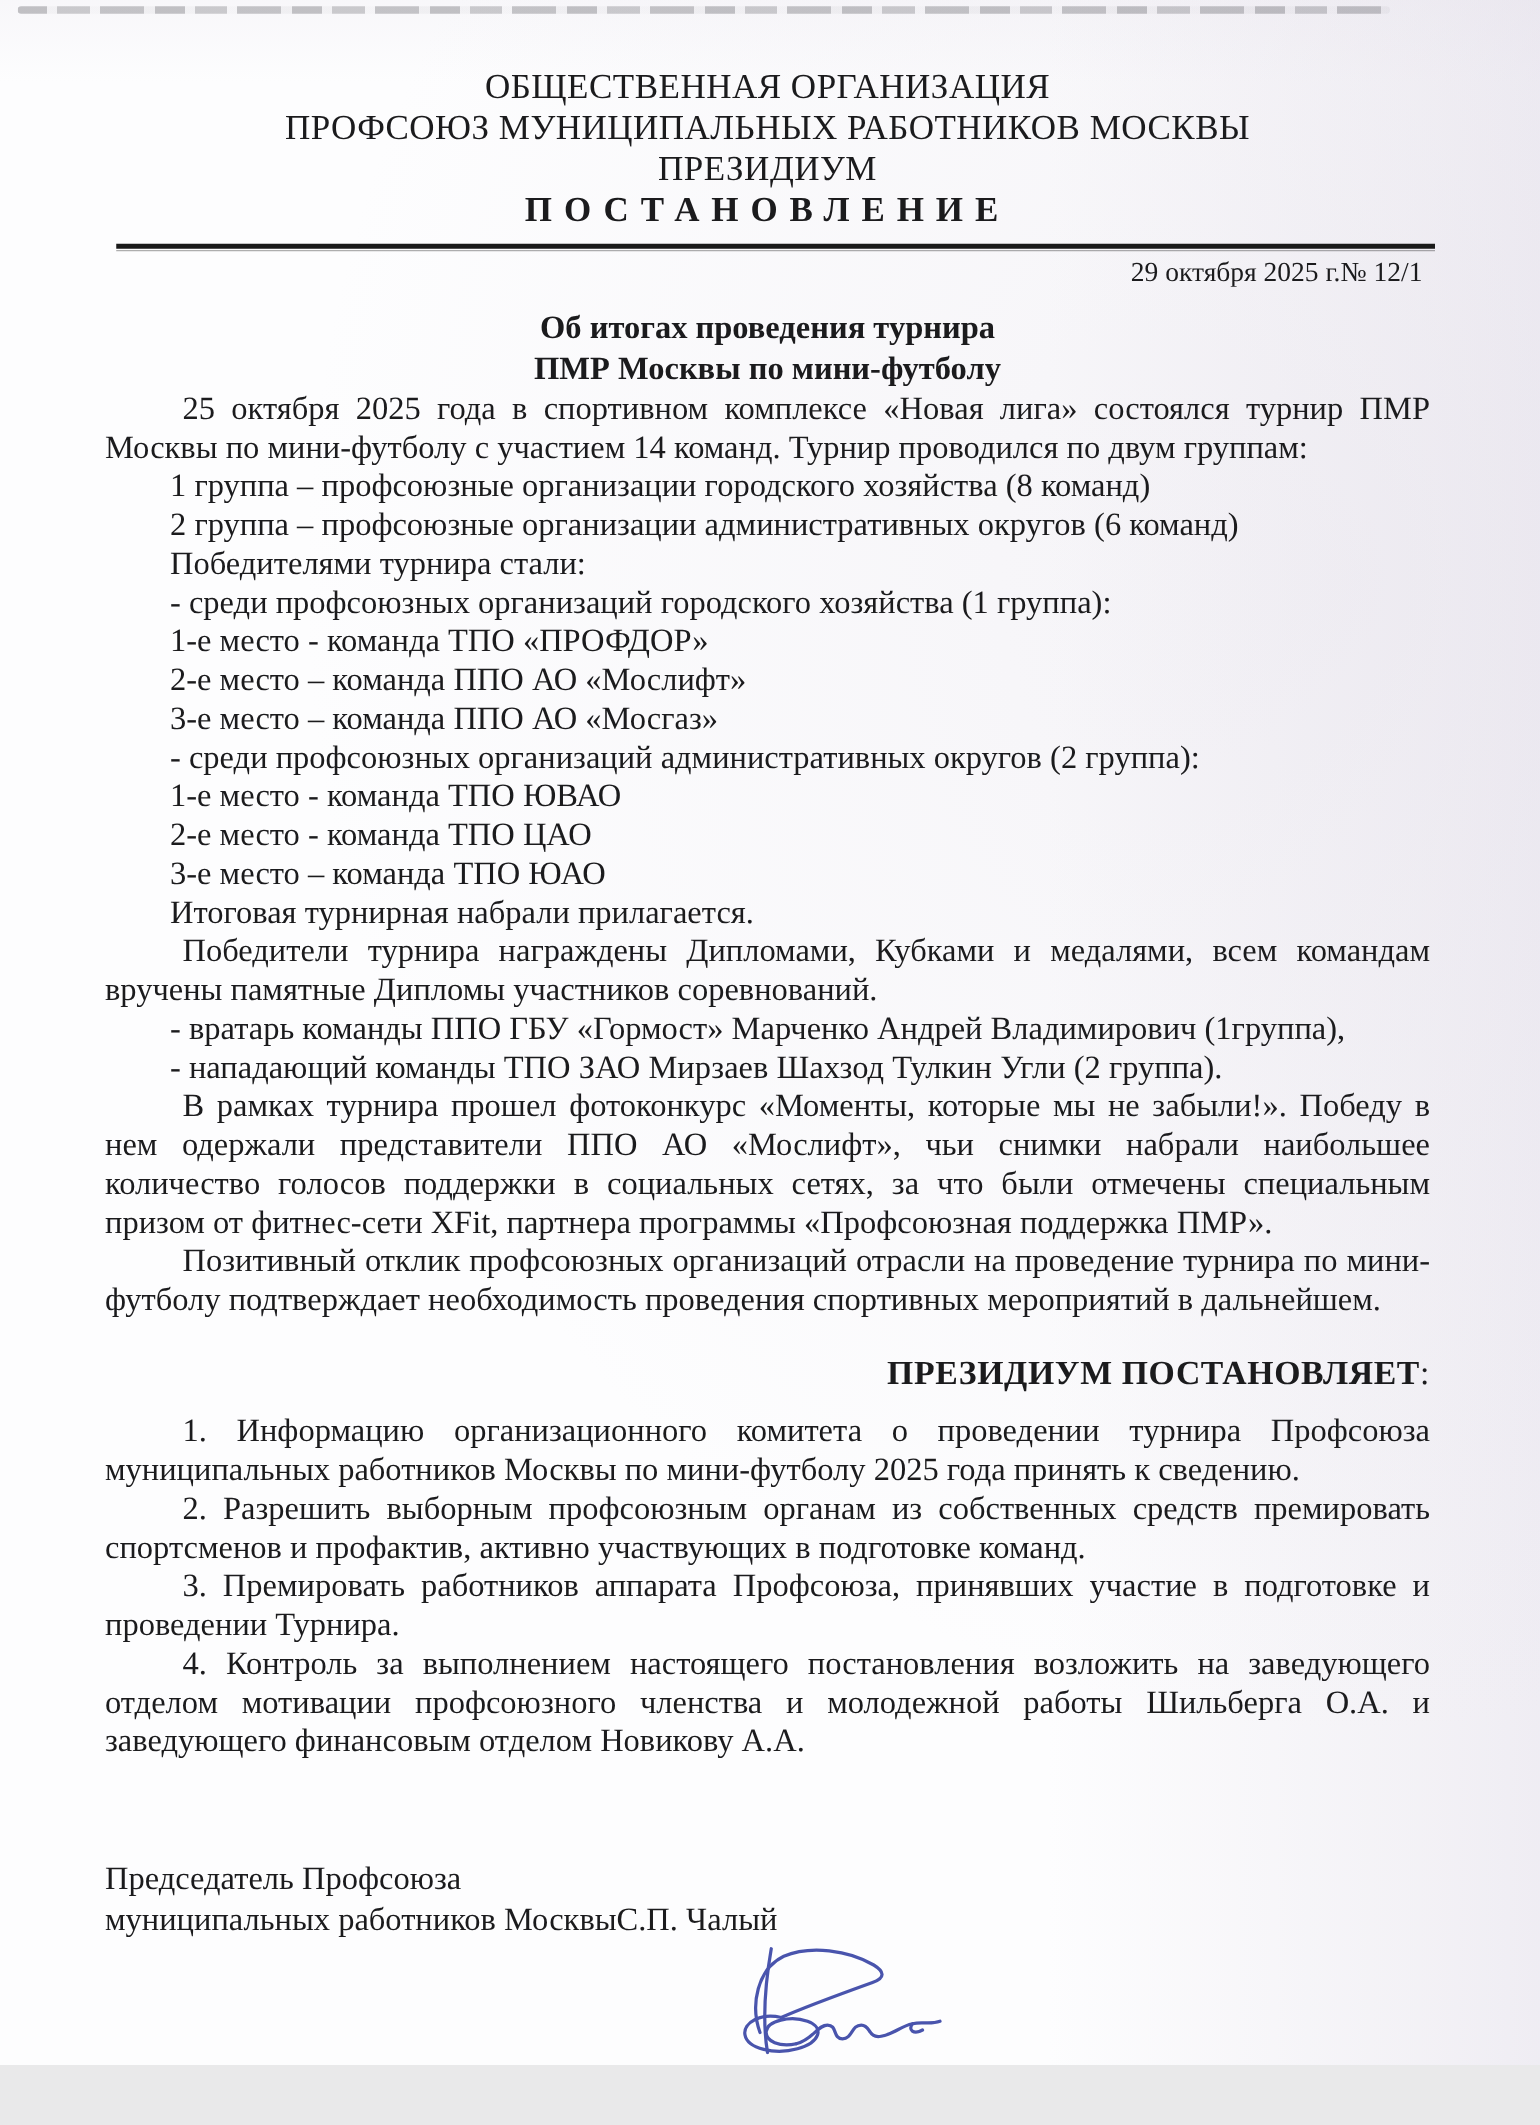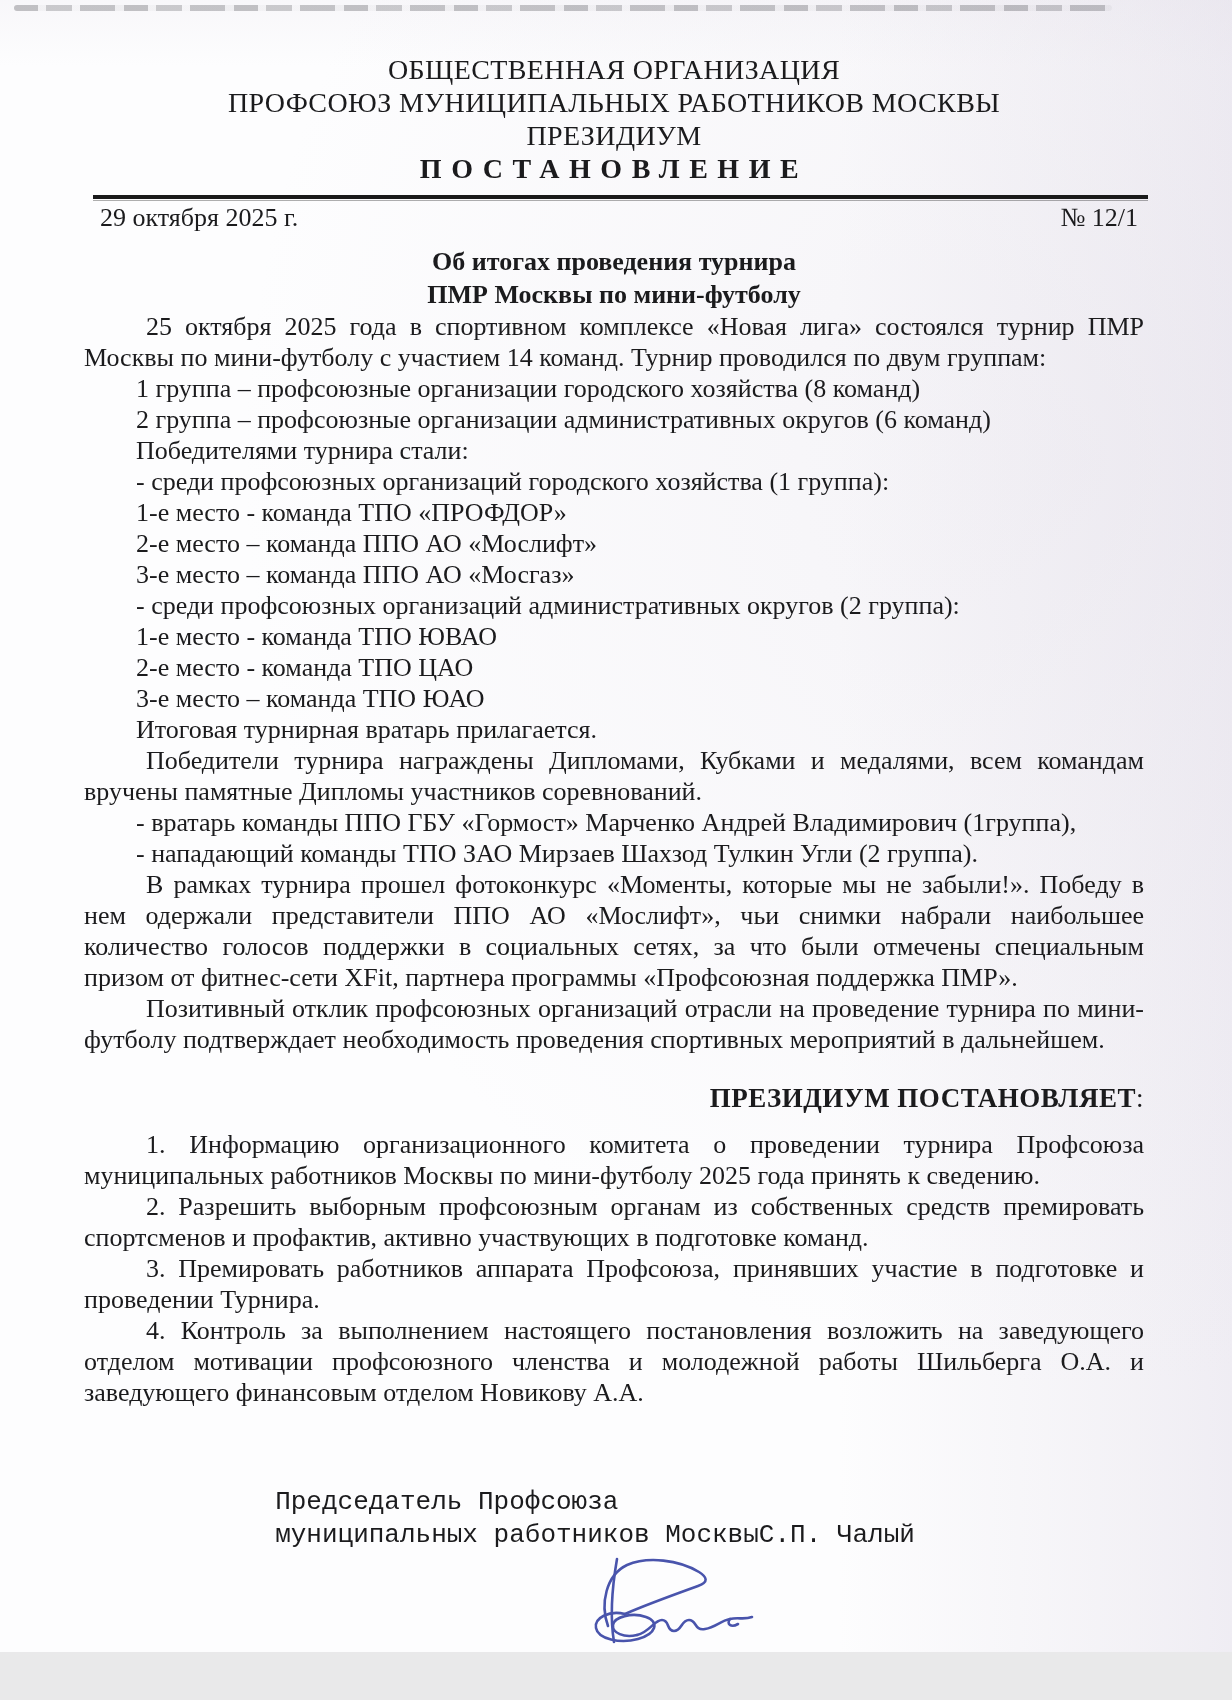--- a/index.html
+++ b/index.html
@@ -33,43 +33,43 @@
   .header { margin-top: 53px; text-align: center; font-size: 28px; line-height: 33px; letter-spacing: 0.4px; }
   .doc-type { font-weight: bold; letter-spacing: 0.34em; }
 
   .rule {
     margin: 10px -4px 0 9px;
     border-top: 4px solid #1a1a1a;
   }
   .rule::after { content: ""; display: block; height: 1px; margin-top: 1px; background: rgba(25,25,25,0.35); }
 
   .meta {
-    margin-top: 1px; display: flex; justify-content: space-between;
-    font-size: 26px; line-height: 31px; padding-left: 16px; padding-right: 6px;
+    margin-top: 1px; display: flex; justify-content: flex-end;
+    font-size: 22px; line-height: 31px; padding-left: 16px; padding-right: 6px;
   }
 
   .subject { margin-top: 12px; font-weight: bold; font-size: 26px; line-height: 33px; text-align: center; }
 
   .body-text, .res-items { font-size: 26px; line-height: 31px; }
   .body-text { }
   p { margin: 0; }
   .para { text-align: justify; text-indent: 62px; }
   .line { text-align: left; text-indent: 52px; white-space: nowrap; }
 
   .res-heading {
     margin-top: 27px; text-align: right;
     font-size: 27px; line-height: 33px; font-weight: bold; letter-spacing: 0.5px;
   }
   .res-heading .colon { font-weight: normal; }
   .res-items { margin-top: 14px; }
 
   .sig-row {
     margin-top: 78px;
-    display: flex; justify-content: center; align-items: flex-end;
-    font-size: 26px; line-height: 33px; font-family: Liberation Mono, monospace;
+    display: flex; justify-content: flex-start; align-items: flex-end;
+    font-size: 26px; line-height: 33px;
   }
   .sig-name { padding-right: 38px; }
 
   .autograph {
     position: absolute; left: 586px; top: 1554px;
     width: 192px; height: 95px;
   }
 </style>
 </head>
 <body>
@@ -103,21 +103,21 @@
       <p class="line">2 группа – профсоюзные организации административных округов (6 команд)</p>
       <p class="line">Победителями турнира стали:</p>
       <p class="line">- среди профсоюзных организаций городского хозяйства (1 группа):</p>
       <p class="line">1-е место - команда ТПО «ПРОФДОР»</p>
       <p class="line">2-е место – команда ППО АО «Мослифт»</p>
       <p class="line">3-е место – команда ППО АО «Мосгаз»</p>
       <p class="line">- среди профсоюзных организаций административных округов (2 группа):</p>
       <p class="line">1-е место - команда ТПО ЮВАО</p>
       <p class="line">2-е место - команда ТПО ЦАО</p>
       <p class="line">3-е место – команда ТПО ЮАО</p>
-      <p class="line">Итоговая турнирная вратарь прилагается.</p>
+      <p class="line">Итоговая турнирная набрали прилагается.</p>
       <p class="para">Победители турнира награждены Дипломами, Кубками и медалями, всем командам вручены памятные Дипломы участников соревнований.</p>
       <p class="line">- вратарь команды ППО ГБУ «Гормост» Марченко Андрей Владимирович (1группа),</p>
       <p class="line">- нападающий команды ТПО ЗАО Мирзаев Шахзод Тулкин Угли (2 группа).</p>
       <p class="para">В рамках турнира прошел фотоконкурс «Моменты, которые мы не забыли!». Победу в нем одержали представители ППО АО «Мослифт», чьи снимки набрали наибольшее количество голосов поддержки в социальных сетях, за что были отмечены специальным призом от фитнес-сети XFit, партнера программы «Профсоюзная поддержка ПМР».</p>
       <p class="para">Позитивный отклик профсоюзных организаций отрасли на проведение турнира по мини-футболу подтверждает необходимость проведения спортивных мероприятий в дальнейшем.</p>
     </div>
 
     <div class="res-heading"><span>ПРЕЗИДИУМ ПОСТАНОВЛЯЕТ</span><span class="colon">:</span></div>
 
     <div class="res-items">

